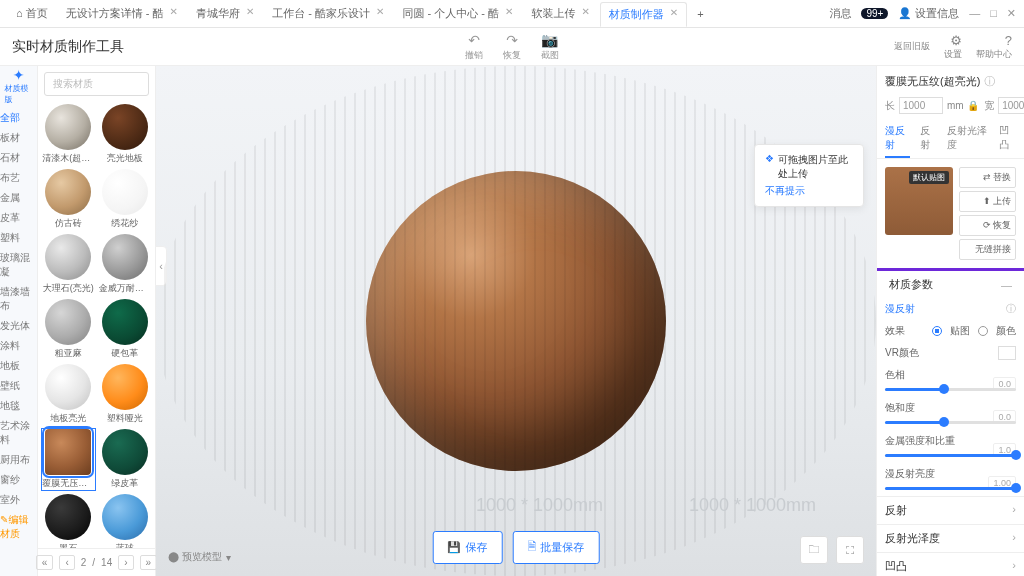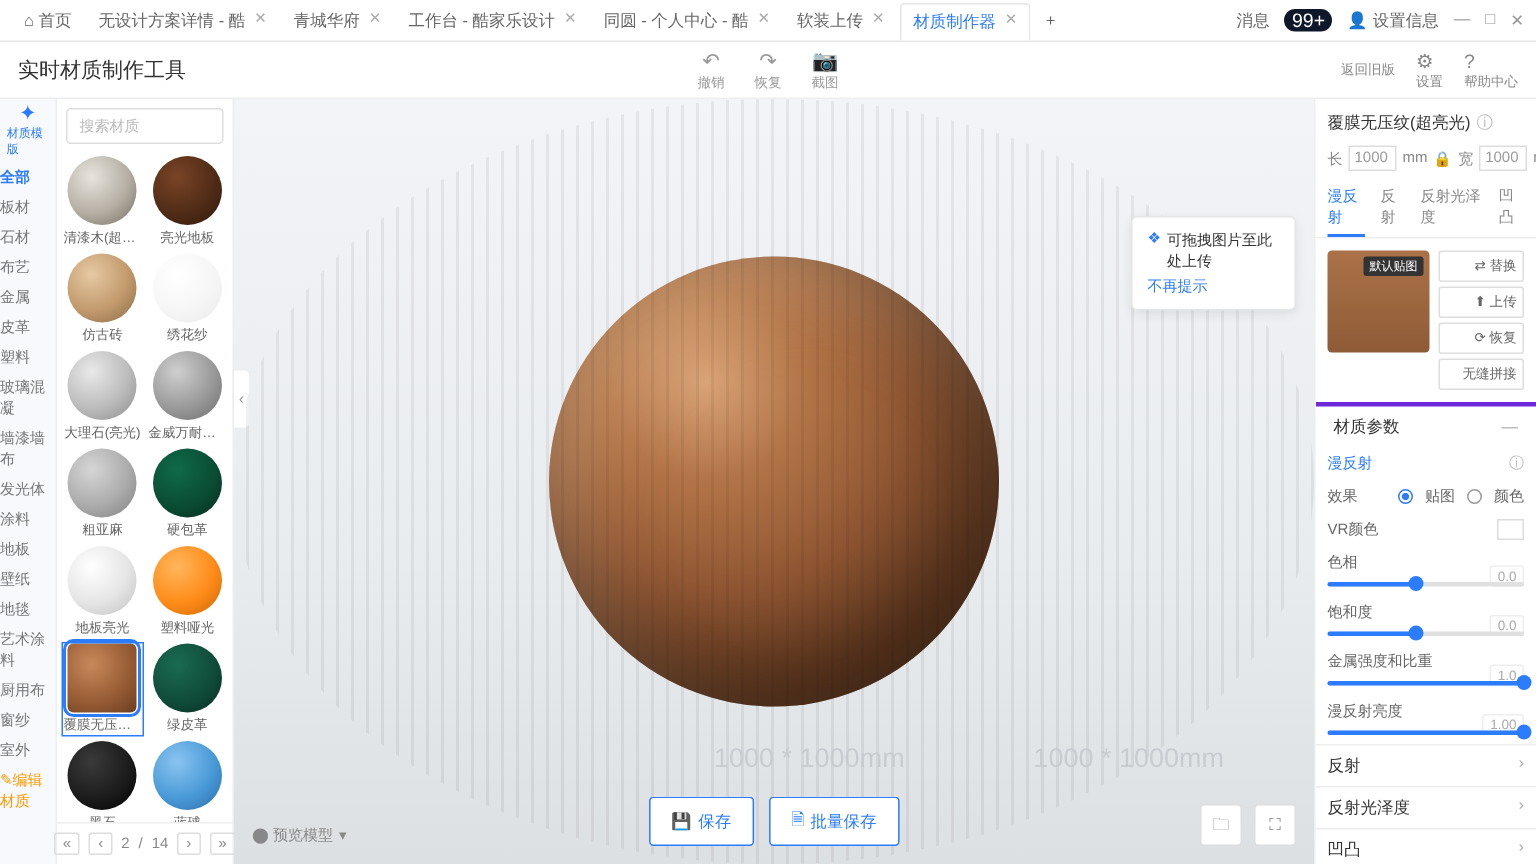--- a/index.html
+++ b/index.html
@@ -2,33 +2,33 @@
 <html><head>
 <meta charset="utf-8">
 <style>
 *{margin:0;padding:0;box-sizing:border-box;font-family:"Microsoft YaHei",sans-serif}
 body{width:1024px;height:576px;overflow:hidden;background:#fff;font-size:11px;color:#333}
 .tabs{height:28px;display:flex;align-items:center;border-bottom:1px solid #e5e5e5;padding:0 8px;gap:2px}
 .tab{padding:4px 8px;display:flex;align-items:flex-start;gap:6px;color:#666;border-radius:3px 3px 0 0;cursor:pointer}
 .tab.active{background:#fff;border:1px solid #e5e5e5;border-bottom:1px solid #fff;margin-bottom:-1px;color:#2b7cff}
 .tab-close{color:#aaa;font-size:10px}
 .tabs-right{margin-left:auto;display:flex;align-items:center;gap:10px;color:#666}
-.badge-99{background:#0f172a;color:#fff;border-radius:8px;padding:0 5px;font-size:13px}
+.badge-99{background:#0f172a;color:#fff;border-radius:8px;padding:0 5px;font-size:10px}
 .win-btns{display:flex;gap:10px;color:#999}
 .header{height:38px;display:flex;align-items:center;padding:0 12px;border-bottom:1px solid #eee}
 .title{font-size:14px;color:#333}
 .header-mid{margin-left:auto;margin-right:auto;display:flex;gap:20px;color:#999;position:absolute;left:50%;transform:translateX(-50%)}
 .hm-item{display:flex;flex-direction:column;align-items:center;gap:1px;font-size:9px}
 .header-right{margin-left:auto;display:flex;gap:14px;color:#888;align-items:center}
-.hr-item{display:flex;flex-direction:column;align-items:flex-start;font-size:9px}
+.hr-item{display:flex;flex-direction:column;align-items:flex-end;font-size:9px}
 .main{display:flex;height:510px;position:relative}
 .sidebar-nav{width:38px;background:#f7f9fc;display:flex;flex-direction:column;align-items:center;padding-top:6px;gap:8px;border-right:1px solid #eee}
 .nav-icon{width:28px;height:28px;display:flex;flex-direction:column;align-items:center;justify-content:center;color:#2b7cff;font-size:8px}
 .nav-cat{font-size:10px;color:#777;padding:3px 0;cursor:pointer}
-.nav-cat.active{color:#2b7cff;font-weight:bold}
+.nav-cat.active{color:#2b7cff;font-weight:normal}
 .nav-cat.edit{color:#f90}
 .mat-panel{width:118px;border-right:1px solid #eee;display:flex;flex-direction:column}
 .search{margin:6px;padding:4px 8px;border:1px solid #ddd;border-radius:3px;color:#bbb;font-size:10px}
 .mat-grid{flex:1;overflow-y:auto;padding:2px 4px;display:grid;grid-template-columns:1fr 1fr;gap:4px}
 .mat-item{display:flex;flex-direction:column;align-items:center;cursor:pointer}
 .mat-ball{width:46px;height:46px;border-radius:50%}
 .mat-item.sel .mat-ball{outline:2px solid #2b7cff;outline-offset:1px;border-radius:4px}
 .mat-item.sel{outline:1px solid #2b7cff}
 .mat-label{font-size:9px;color:#666;margin-top:2px;text-align:center;white-space:nowrap;overflow:hidden;max-width:52px;text-overflow:ellipsis}
 .pager{height:28px;border-top:1px solid #eee;display:flex;align-items:center;justify-content:center;gap:6px;color:#888;font-size:10px}
@@ -42,21 +42,21 @@
 .tip-link{color:#2b7cff;margin-top:3px;cursor:pointer}
 .vp-bottom{position:absolute;bottom:12px;left:50%;transform:translateX(-50%);display:flex;gap:10px}
 .btn{border:1px solid #2b7cff;color:#2b7cff;background:#fff;padding:6px 14px;border-radius:3px;cursor:pointer;font-size:11px;display:flex;gap:4px;align-items:center}
 .vp-br{position:absolute;bottom:12px;right:12px;display:flex;gap:8px}
 .sq-btn{width:28px;height:28px;border:1px solid #ddd;border-radius:3px;background:#fff;display:flex;align-items:center;justify-content:center;color:#888;cursor:pointer}
 .vp-bl{position:absolute;bottom:12px;left:12px;display:flex;align-items:center;gap:4px;color:#888;font-size:10px}
 .collapse{position:absolute;left:-1px;top:180px;width:12px;height:40px;background:#fff;border:1px solid #eee;border-radius:0 4px 4px 0;display:flex;align-items:center;justify-content:center;color:#999;cursor:pointer}
 .props{width:148px;border-left:1px solid #eee;display:flex;flex-direction:column;overflow-y:auto}
 .props-header{padding:8px;font-size:11px;display:flex;align-items:center;gap:4px}
 .dims{display:flex;gap:4px;padding:0 8px 6px;font-size:10px;align-items:center;color:#888}
-.dim-in{width:32px;border:1px solid #ddd;padding:2px 3px;font-size:10px;color:#999}
+.dim-in{width:44px;border:1px solid #ddd;padding:2px 3px;font-size:10px;color:#999}
 .lock{color:#888}
 .prop-tabs{display:flex;padding:0 8px;gap:10px;font-size:10px;border-bottom:1px solid #eee}
 .ptab{padding:4px 0;color:#888;cursor:pointer}
 .ptab.active{color:#2b7cff;border-bottom:2px solid #2b7cff}
 .tex-row{display:flex;gap:6px;padding:8px}
 .tex-prev{width:68px;height:68px;background:linear-gradient(#ab7248,#8e5b37);border-radius:3px;position:relative}
 .tex-badge{position:absolute;top:4px;right:4px;background:#333;color:#fff;font-size:8px;padding:1px 4px;border-radius:2px}
 .tex-btns{display:flex;flex-direction:column;gap:3px;flex:1}
 .tb{border:1px solid #ddd;padding:3px 4px;font-size:9px;color:#666;border-radius:2px;cursor:pointer;text-align:right}
 .sect-title{padding:6px 12px;font-size:11px;color:#333;border-top:3px solid #6d28d9;display:flex;justify-content:space-between;align-items:center}

